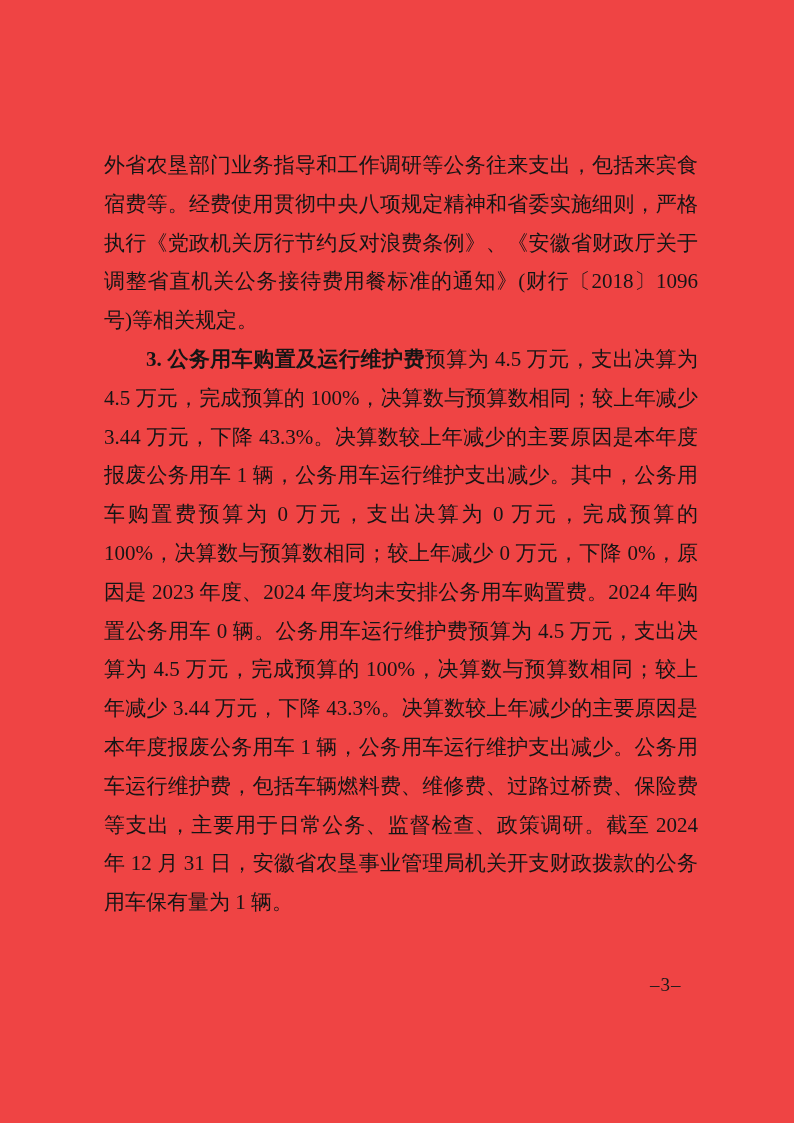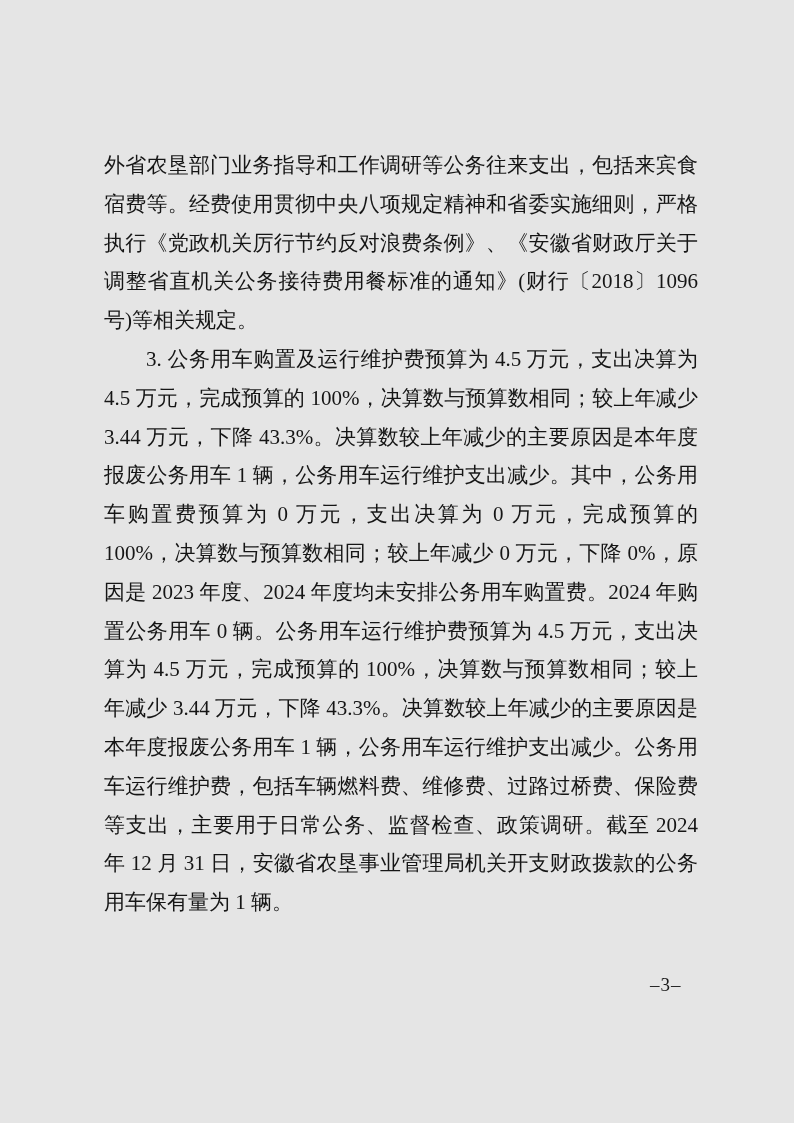--- a/index.html
+++ b/index.html
@@ -4,21 +4,21 @@
 <style>
   html, body {
     margin: 0;
     padding: 0;
     background: #ffffff;
   }
   .page {
     position: relative;
     width: 794px;
     height: 1123px;
-    background: #e5e5e5;
+    background: #ef4444;
     overflow: hidden;
     font-family: "Liberation Serif", "DejaVu Serif", serif;
     color: #151515;
   }
   .content {
     position: absolute;
     left: 104px;
     top: 146px;
     width: 594px;
   }
@@ -27,21 +27,21 @@
     padding: 0;
     font-size: 21px;
     line-height: 38.8px;
     text-align: justify;
     text-justify: inter-ideograph;
   }
   .para.indent {
     text-indent: 42px;
   }
   .run-bold {
-    font-weight: normal;
+    font-weight: bold;
   }
   .page-number {
     position: absolute;
     left: 650px;
     top: 973px;
     width: 60px;
     font-size: 19px;
     line-height: 24px;
     letter-spacing: 1px;
     color: #1a1a1a;

